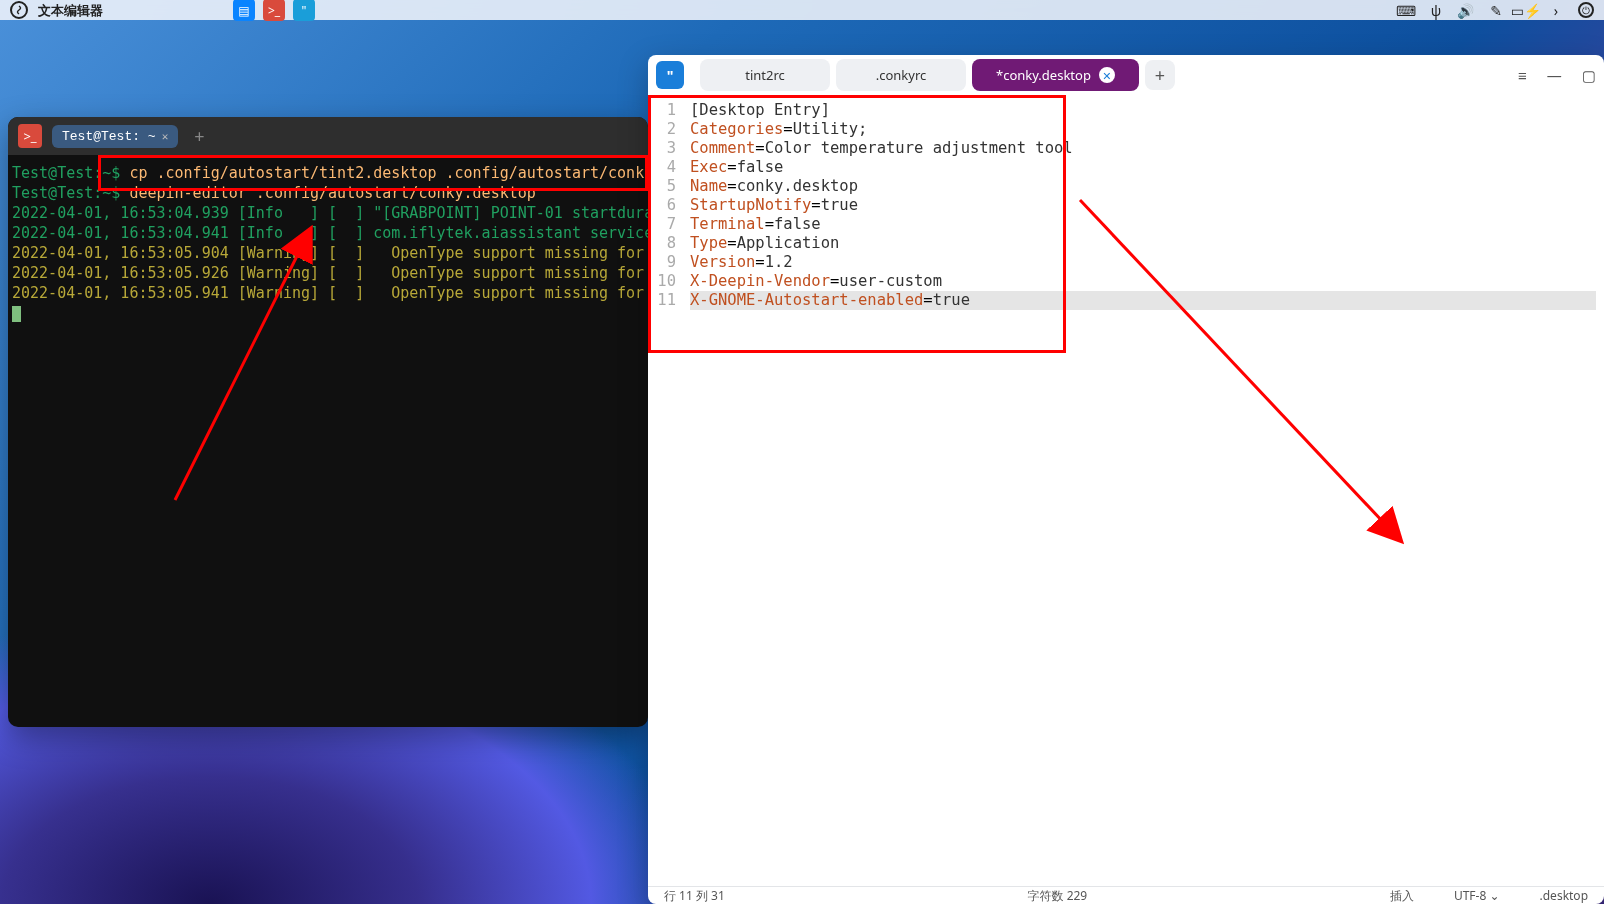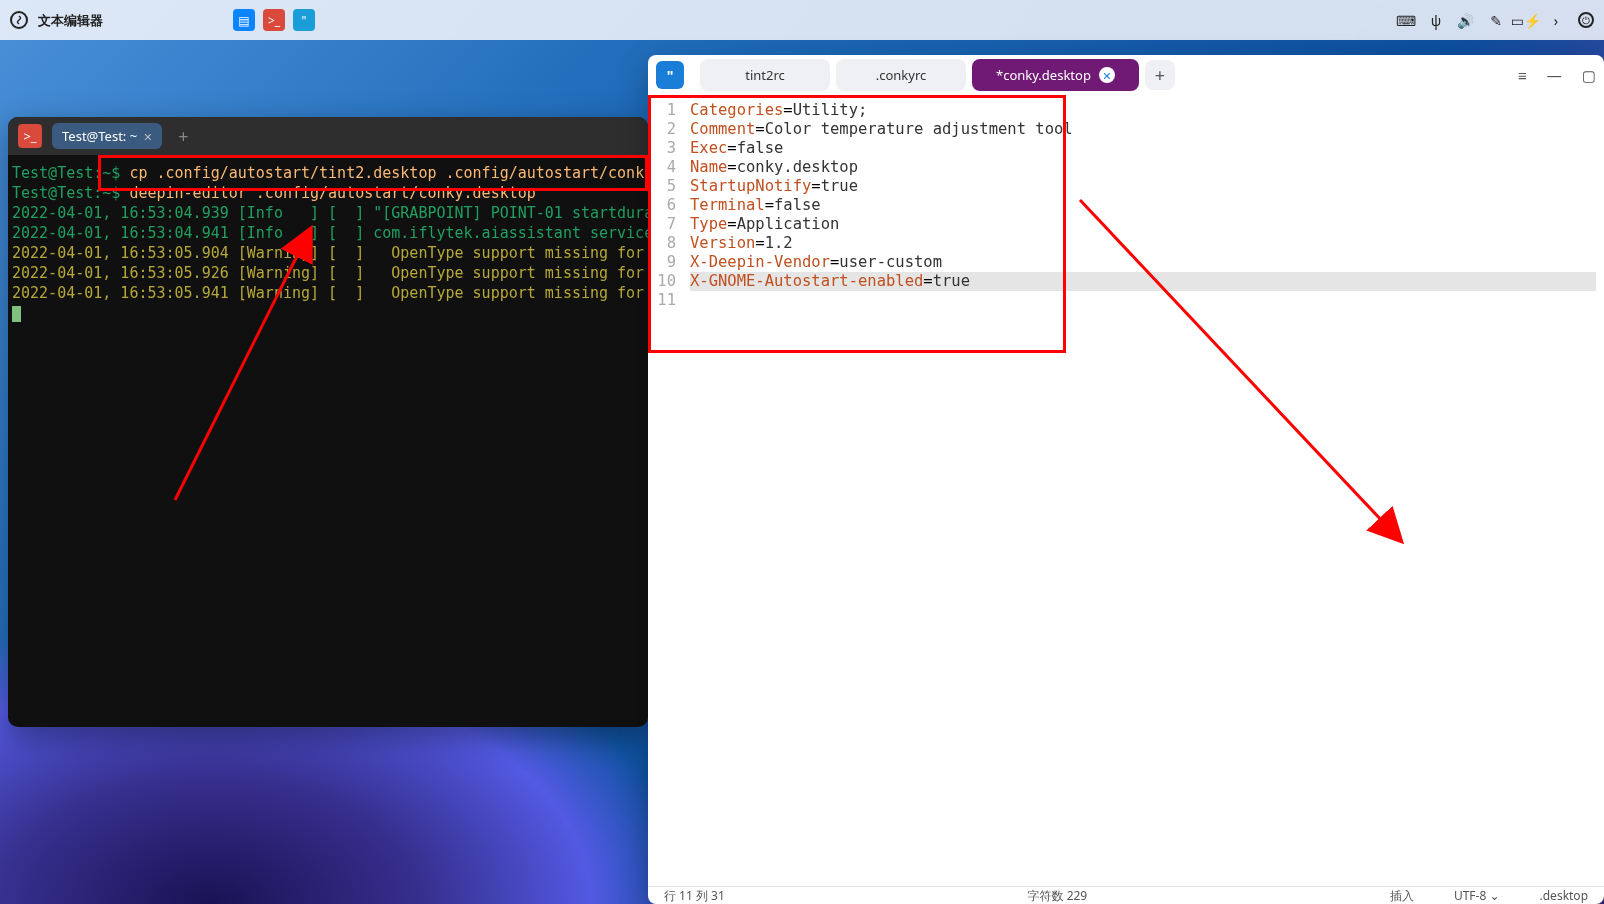--- a/index.html
+++ b/index.html
@@ -20,21 +20,21 @@
   width: 700px;
   height: 300px;
   background: radial-gradient(ellipse at 30% 100%, #1a0a4a 0%, #3a2a8a 30%, #5a5aea 55%, transparent 70%);
   opacity: 0.9;
 }
 
 
 .menubar {
   position: absolute;
   top: 0; left: 0; right: 0;
-  height: 40px;
+  height: 20px;
   background: rgba(240,244,250,0.88);
   backdrop-filter: blur(6px);
   display: flex;
   align-items: center;
   padding: 0 10px;
   font-size: 13px;
   color: #222;
 }
 .menubar .logo {
   width: 18px; height: 18px;
@@ -72,21 +72,21 @@
   padding: 0 10px;
   gap: 10px;
 }
 .term-app-icon { width: 24px; height: 24px; background:#d94a3c; border-radius:4px; display:flex; align-items:center; justify-content:center; color:#fff; font-size:13px;}
 .term-tab {
   background: #3a5a80;
   color: #fff;
   padding: 4px 10px;
   border-radius: 6px;
   font-size: 13px;
-  display: flex; align-items:center; gap:6px;
+  display: flex; align-items:center; gap:6px;font-family:Liberation Mono, monospace;
 }
 .term-tab .close { color:#bbb; font-size:11px; cursor:pointer;}
 .term-newtab { color:#888; font-size:18px; cursor:pointer; padding: 0 6px;}
 .term-body {
   padding: 8px 4px;
   font-family: "Consolas","Monaco",monospace;
   font-size: 15px;
   line-height: 20px;
   color: #7fbf7f;
   white-space: pre;
@@ -266,20 +266,21 @@
         <div>4</div>
         <div>5</div>
         <div>6</div>
         <div>7</div>
         <div>8</div>
         <div>9</div>
         <div>10</div>
         <div>11</div>
       </div>
     <div class="code" id="code">
+        <div class="ln"><span class="sect">[Desktop Entry]</span></div>
         <div class="ln"><span class="kw">Categories</span><span class="eq">=</span><span class="vl">Utility;</span></div>
         <div class="ln"><span class="kw">Comment</span><span class="eq">=</span><span class="vl">Color temperature adjustment tool</span></div>
         <div class="ln"><span class="kw">Exec</span><span class="eq">=</span><span class="vl">false</span></div>
         <div class="ln"><span class="kw">Name</span><span class="eq">=</span><span class="vl">conky.desktop</span></div>
         <div class="ln"><span class="kw">StartupNotify</span><span class="eq">=</span><span class="vl">true</span></div>
         <div class="ln"><span class="kw">Terminal</span><span class="eq">=</span><span class="vl">false</span></div>
         <div class="ln"><span class="kw">Type</span><span class="eq">=</span><span class="vl">Application</span></div>
         <div class="ln"><span class="kw">Version</span><span class="eq">=</span><span class="vl">1.2</span></div>
         <div class="ln"><span class="kw">X-Deepin-Vendor</span><span class="eq">=</span><span class="vl">user-custom</span></div>
         <div class="ln cursor-line"><span class="kw">X-GNOME-Autostart-enabled</span><span class="eq">=</span><span class="vl">true</span></div>

